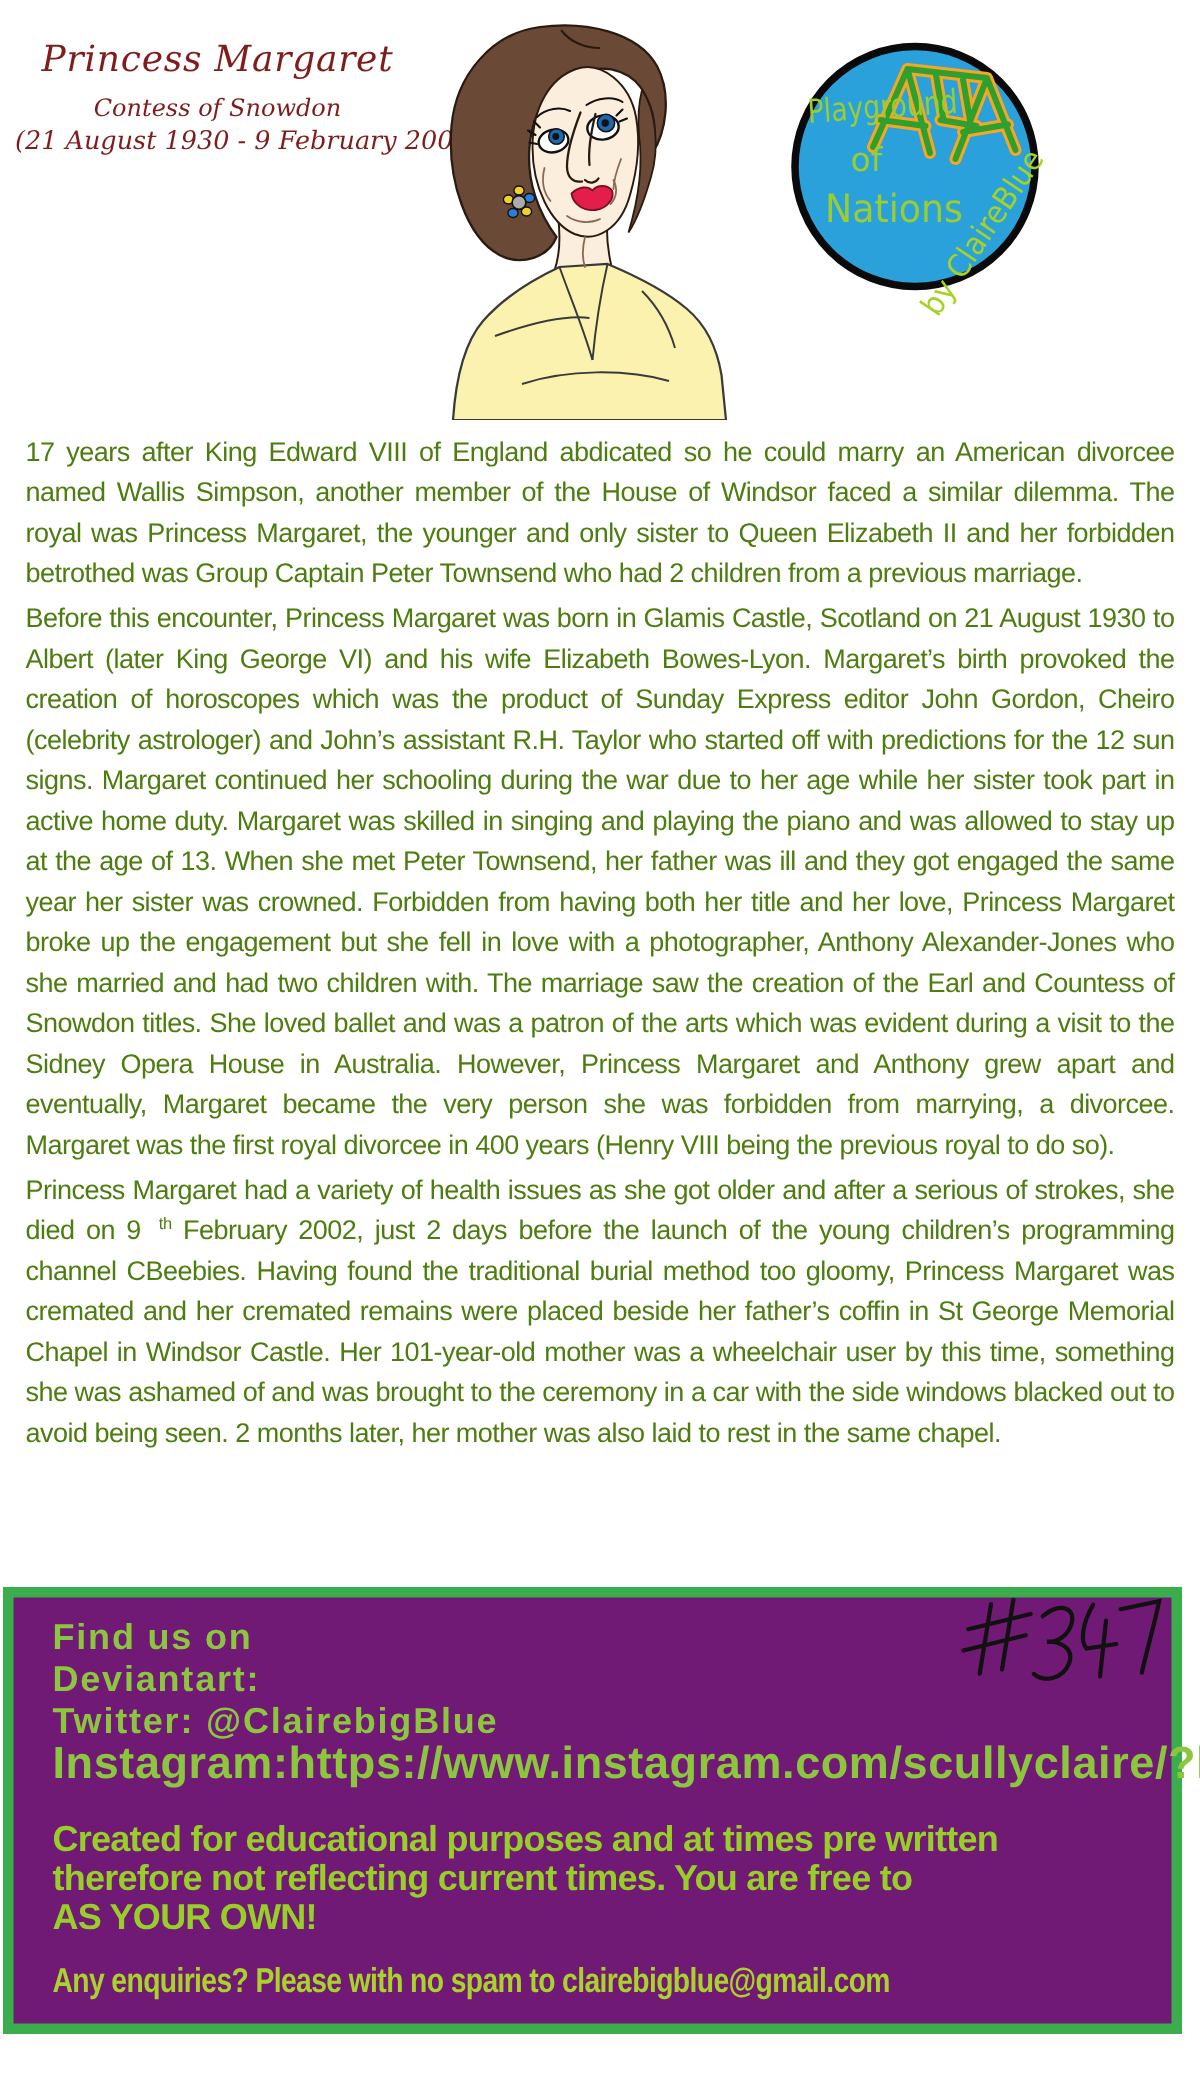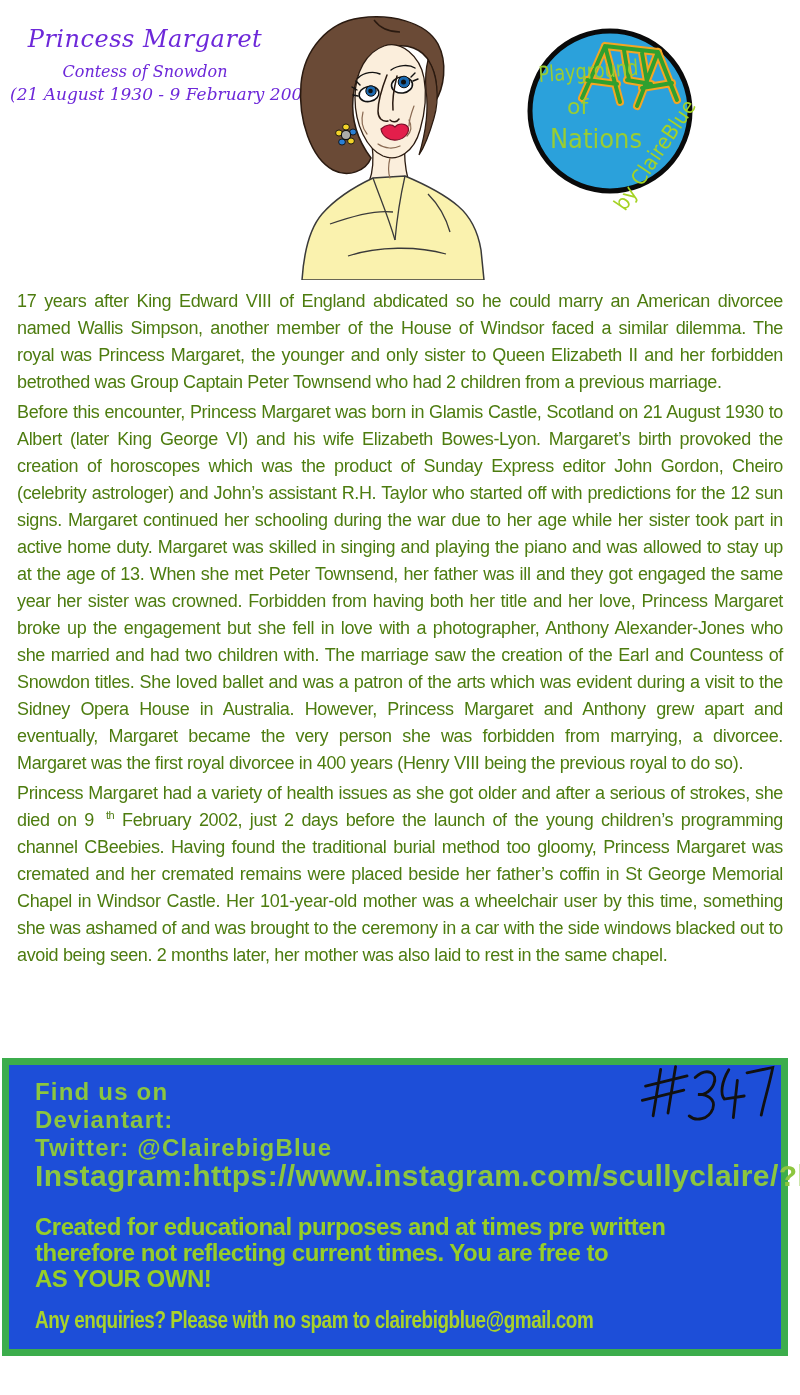--- a/index.html
+++ b/index.html
@@ -3,41 +3,41 @@
 <meta charset="utf-8">
 <style>
   html,body{margin:0;padding:0;}
   body{
     width:800px;height:1395px;background:#ffffff;position:relative;
     font-family:"Liberation Sans", sans-serif;overflow:hidden;
   }
   
   .title-block{
     position:absolute;left:10px;top:24px;width:270px;text-align:center;
-    color:#6d28d9;font-family:"DejaVu Serif", serif;font-style:italic;
+    color:#7f1d1d;font-family:"DejaVu Serif", serif;font-style:italic;
   }
   .title-main{font-size:24px;line-height:30px;margin-bottom:8px;letter-spacing:0.5px;}
   .title-sub{font-size:16px;line-height:20px;}
   .title-dates{font-size:17px;line-height:24px;white-space:nowrap;}
   
   .portrait{position:absolute;left:278px;top:8px;}
   .logo{position:absolute;left:505px;top:14px;}
   .logo text{font-family:"DejaVu Sans", sans-serif;}
   
   .article{
     position:absolute;left:17px;top:288px;width:766px;
     font-size:18px;line-height:27px;letter-spacing:-0.35px;
     text-align:justify;color:#4d7c0f;
   }
   .article p{margin:0 0 3px 0;}
   .article sup{font-size:11px;line-height:0;margin-left:12px;}
   
   .footer-box{
     position:absolute;left:2px;top:1058px;width:786px;height:298px;
-    box-sizing:border-box;background:#1d4ed8;border:7px solid #3CAD4C;
+    box-sizing:border-box;background:#701a75;border:7px solid #3CAD4C;
     padding:13px 0 0 26px;
   }
   .social-line{
     font-weight:bold;font-size:24px;line-height:28px;
     letter-spacing:1.2px;color:#8CC63F;white-space:nowrap;
   }
   .social-line.instagram{font-size:30px;letter-spacing:0.4px;text-align:center;}
   .disclaimer{margin-top:24px;}
   .disclaimer-line{
     font-weight:bold;font-size:24px;line-height:26px;

